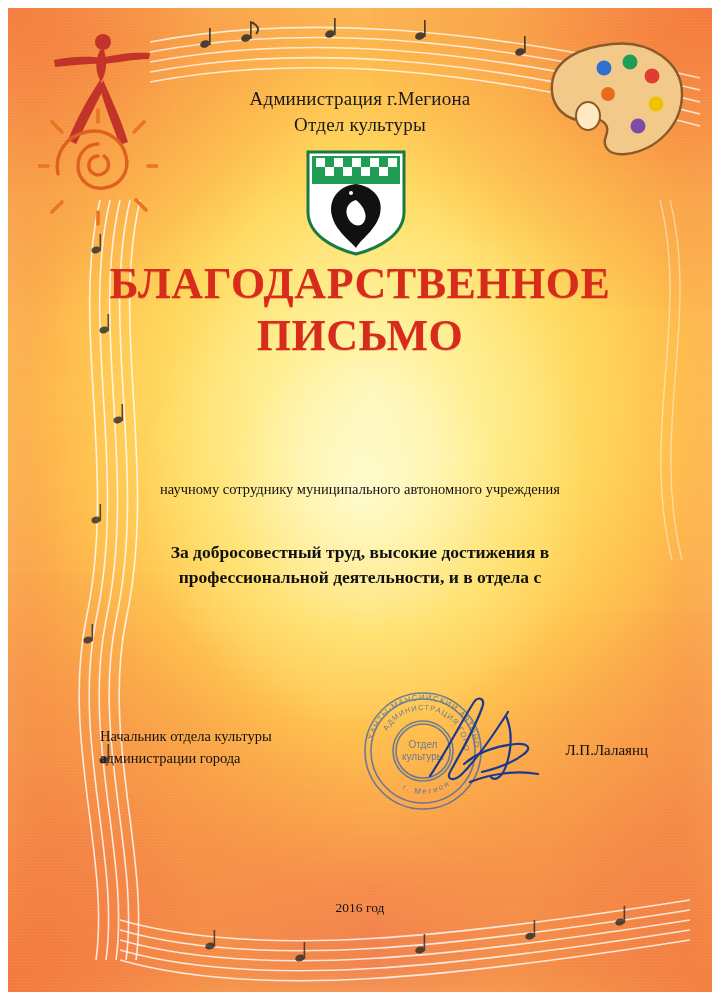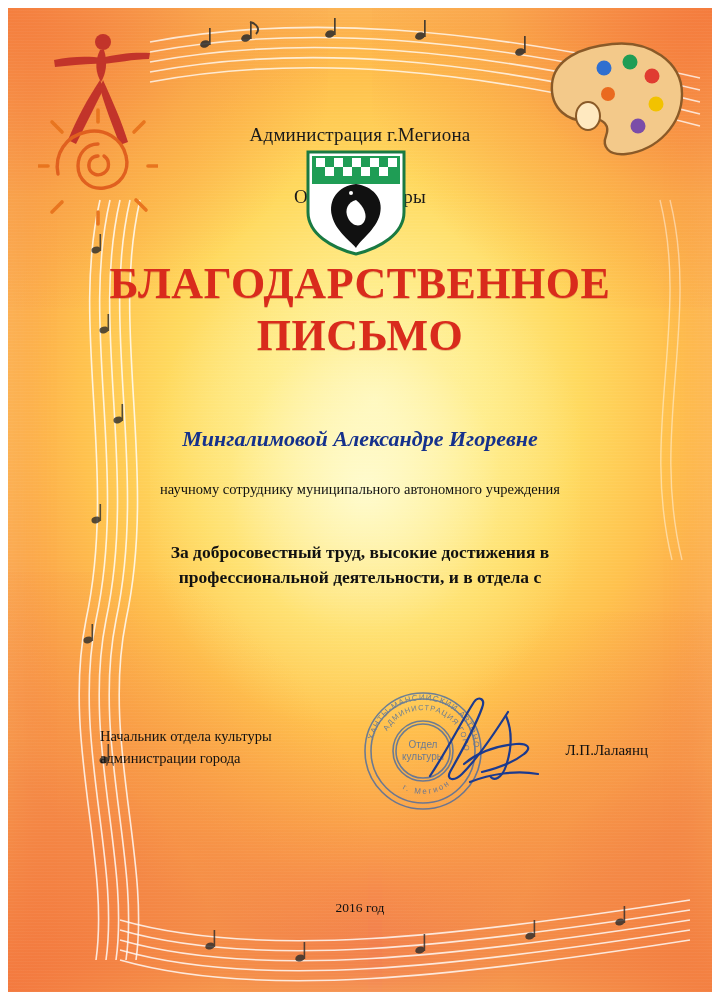--- a/index.html
+++ b/index.html
@@ -115,21 +115,21 @@
     position: absolute;
     left: 0;
     top: 86px;
     width: 720px;
     text-align: center;
     font-family: "Liberation Serif", serif;
     font-size: 19px;
     color: #1a1a1a;
     line-height: 1.35;
   }
-  .header div { letter-spacing: .2px; margin-top: 36px; }
+  .header div { letter-spacing: .2px; }
 
   
   .emblem {
     position: absolute;
     left: 304px;
     top: 148px;
     width: 104px;
     height: 110px;
   }
 
@@ -398,21 +398,20 @@
     <path d="M52 36 C 34 38, 24 52, 28 68 C 32 84, 48 94, 52 100 C 56 92, 72 82, 76 66 C 80 50, 68 38, 52 36 Z" fill="#111111"></path>
     <path d="M52 52 C 44 54, 40 62, 44 70 C 48 78, 56 80, 60 74 C 64 68, 60 58, 52 52 Z" fill="#ffffff"></path>
     <circle cx="47" cy="45" r="2" fill="#ffffff"></circle>
   </svg>
 
   <div class="title">
     <span class="l1">БЛАГОДАРСТВЕННОЕ</span>
     <span class="l2">ПИСЬМО</span>
   </div>
 
-  <div class="recipient">Мингалимовой Александре  Игоревне</div>
 
   <div class="role">
     <div>научному сотруднику муниципального автономного учреждения</div>
   </div>
 
   <div class="reason">
     <div>За  добросовестный труд, высокие достижения в</div>
     <div>профессиональной деятельности, и в отдела с</div>
   </div>
 

